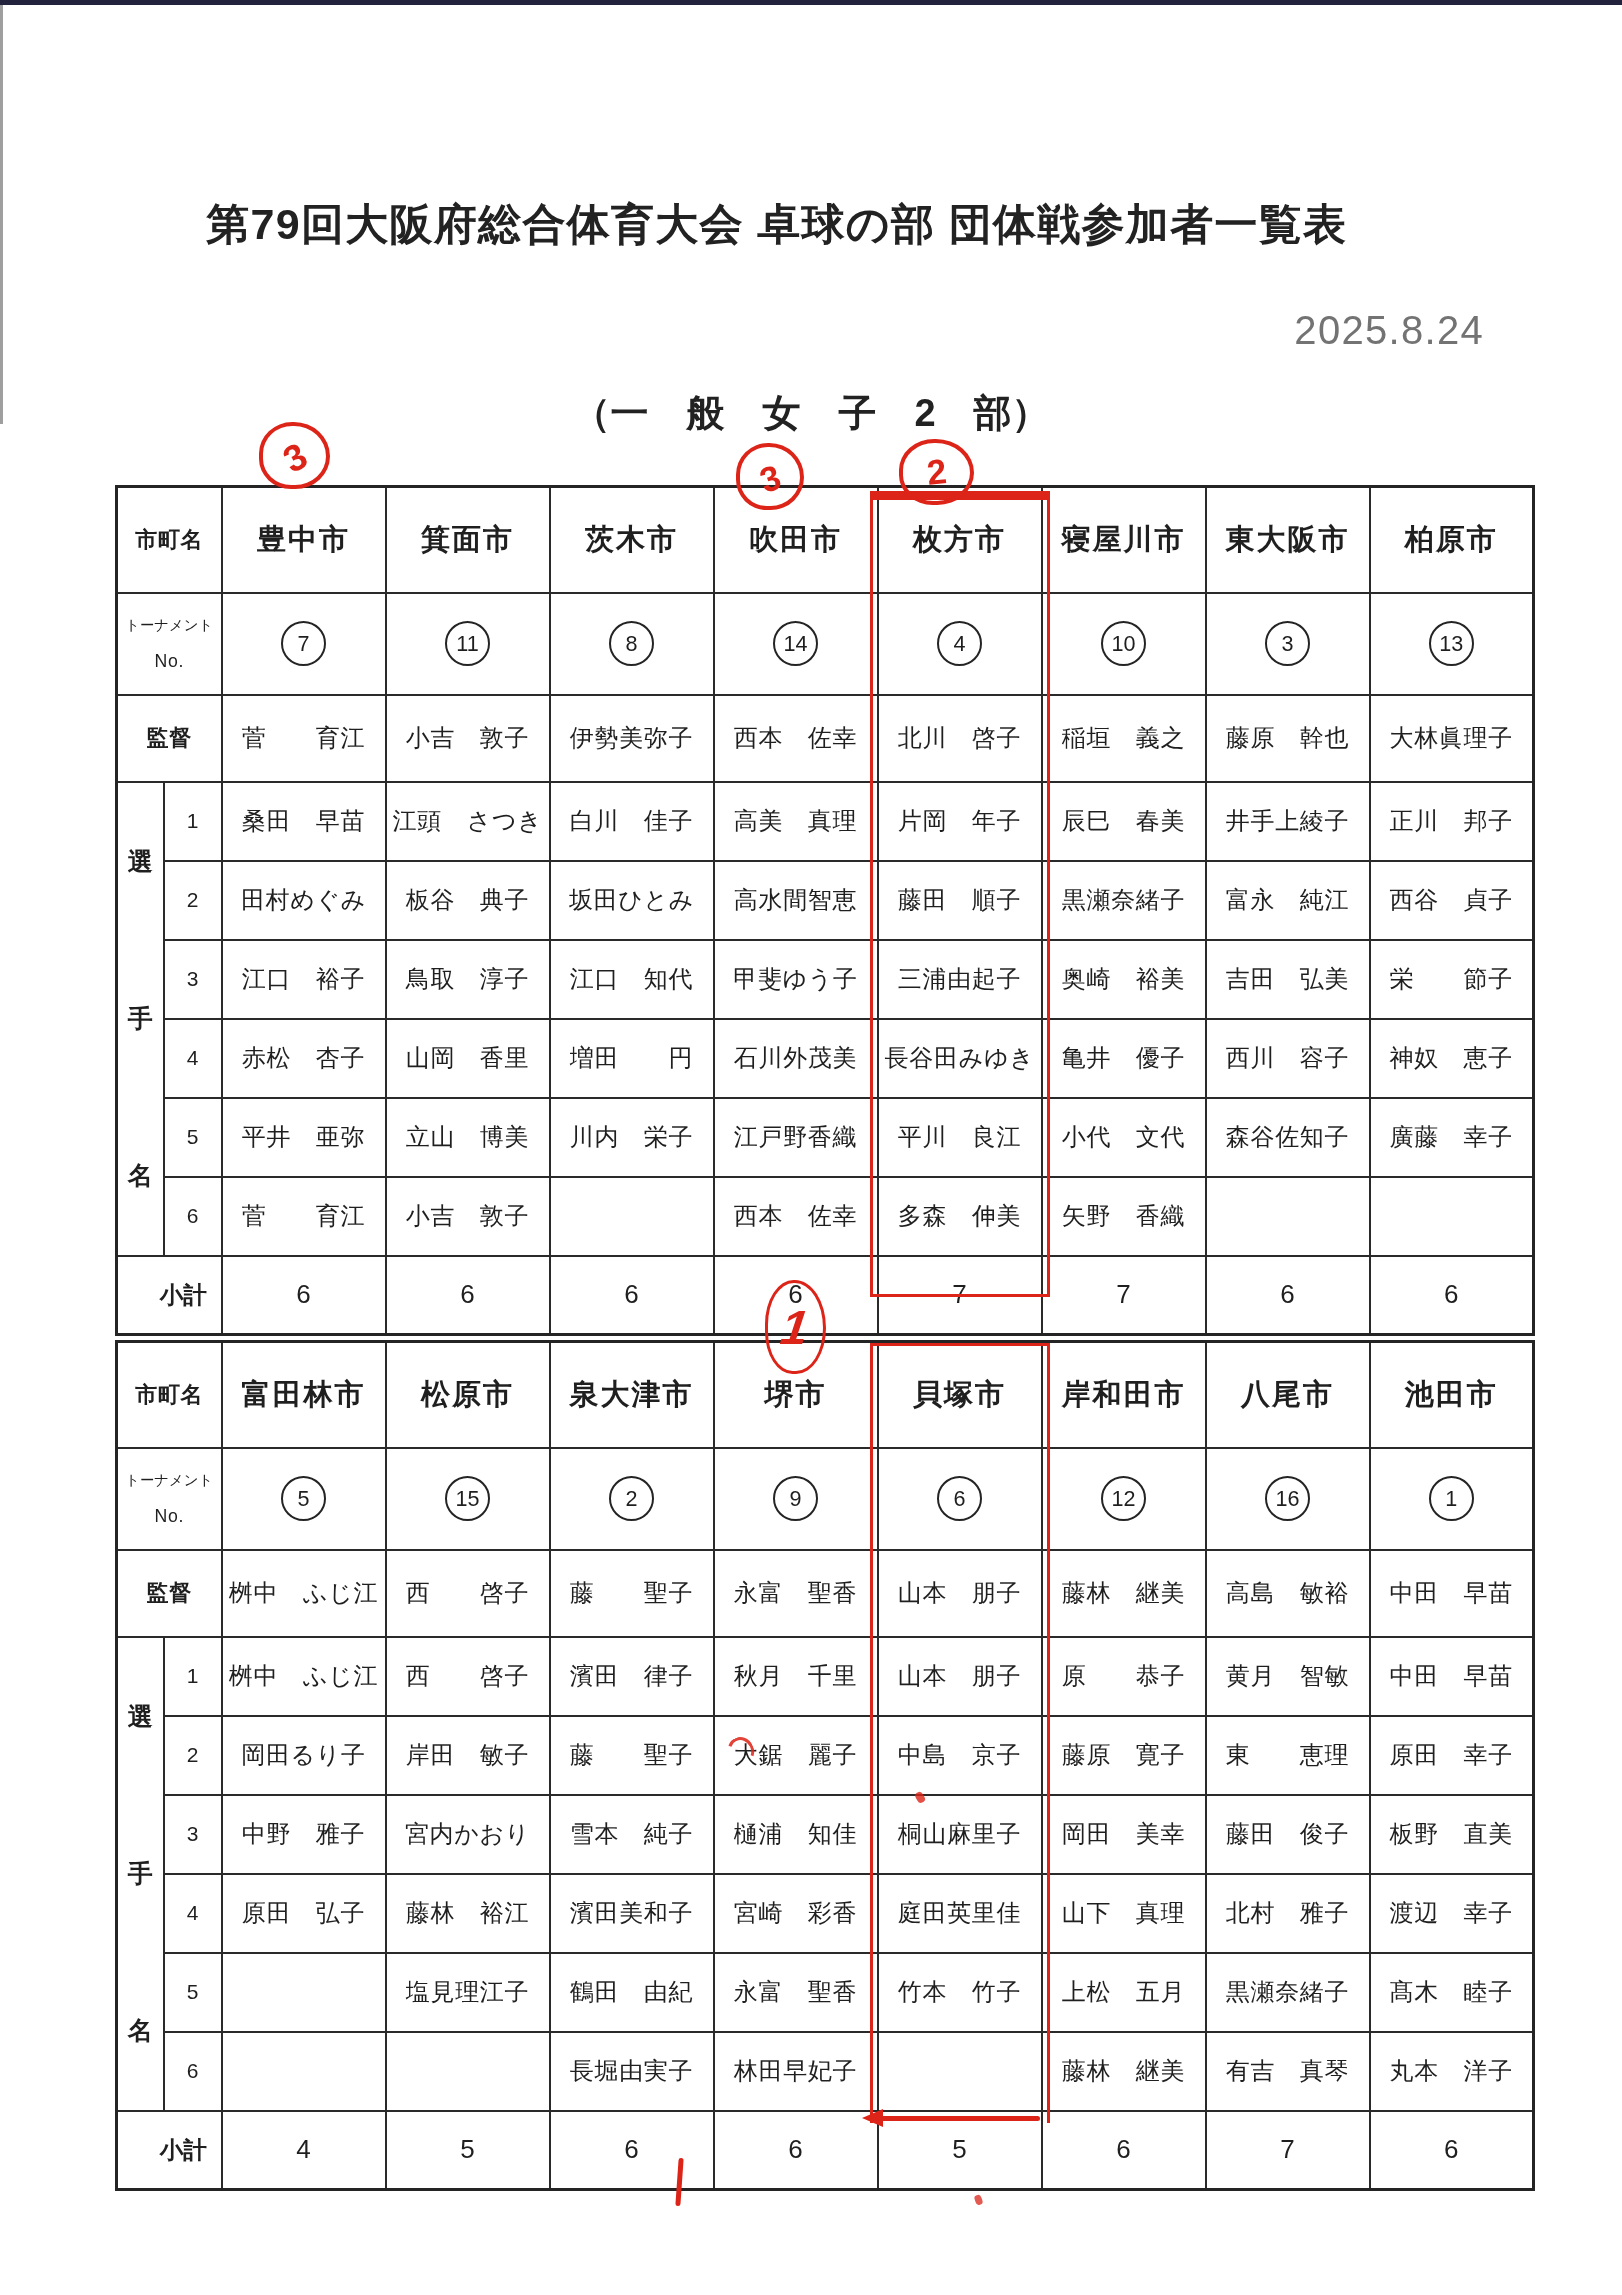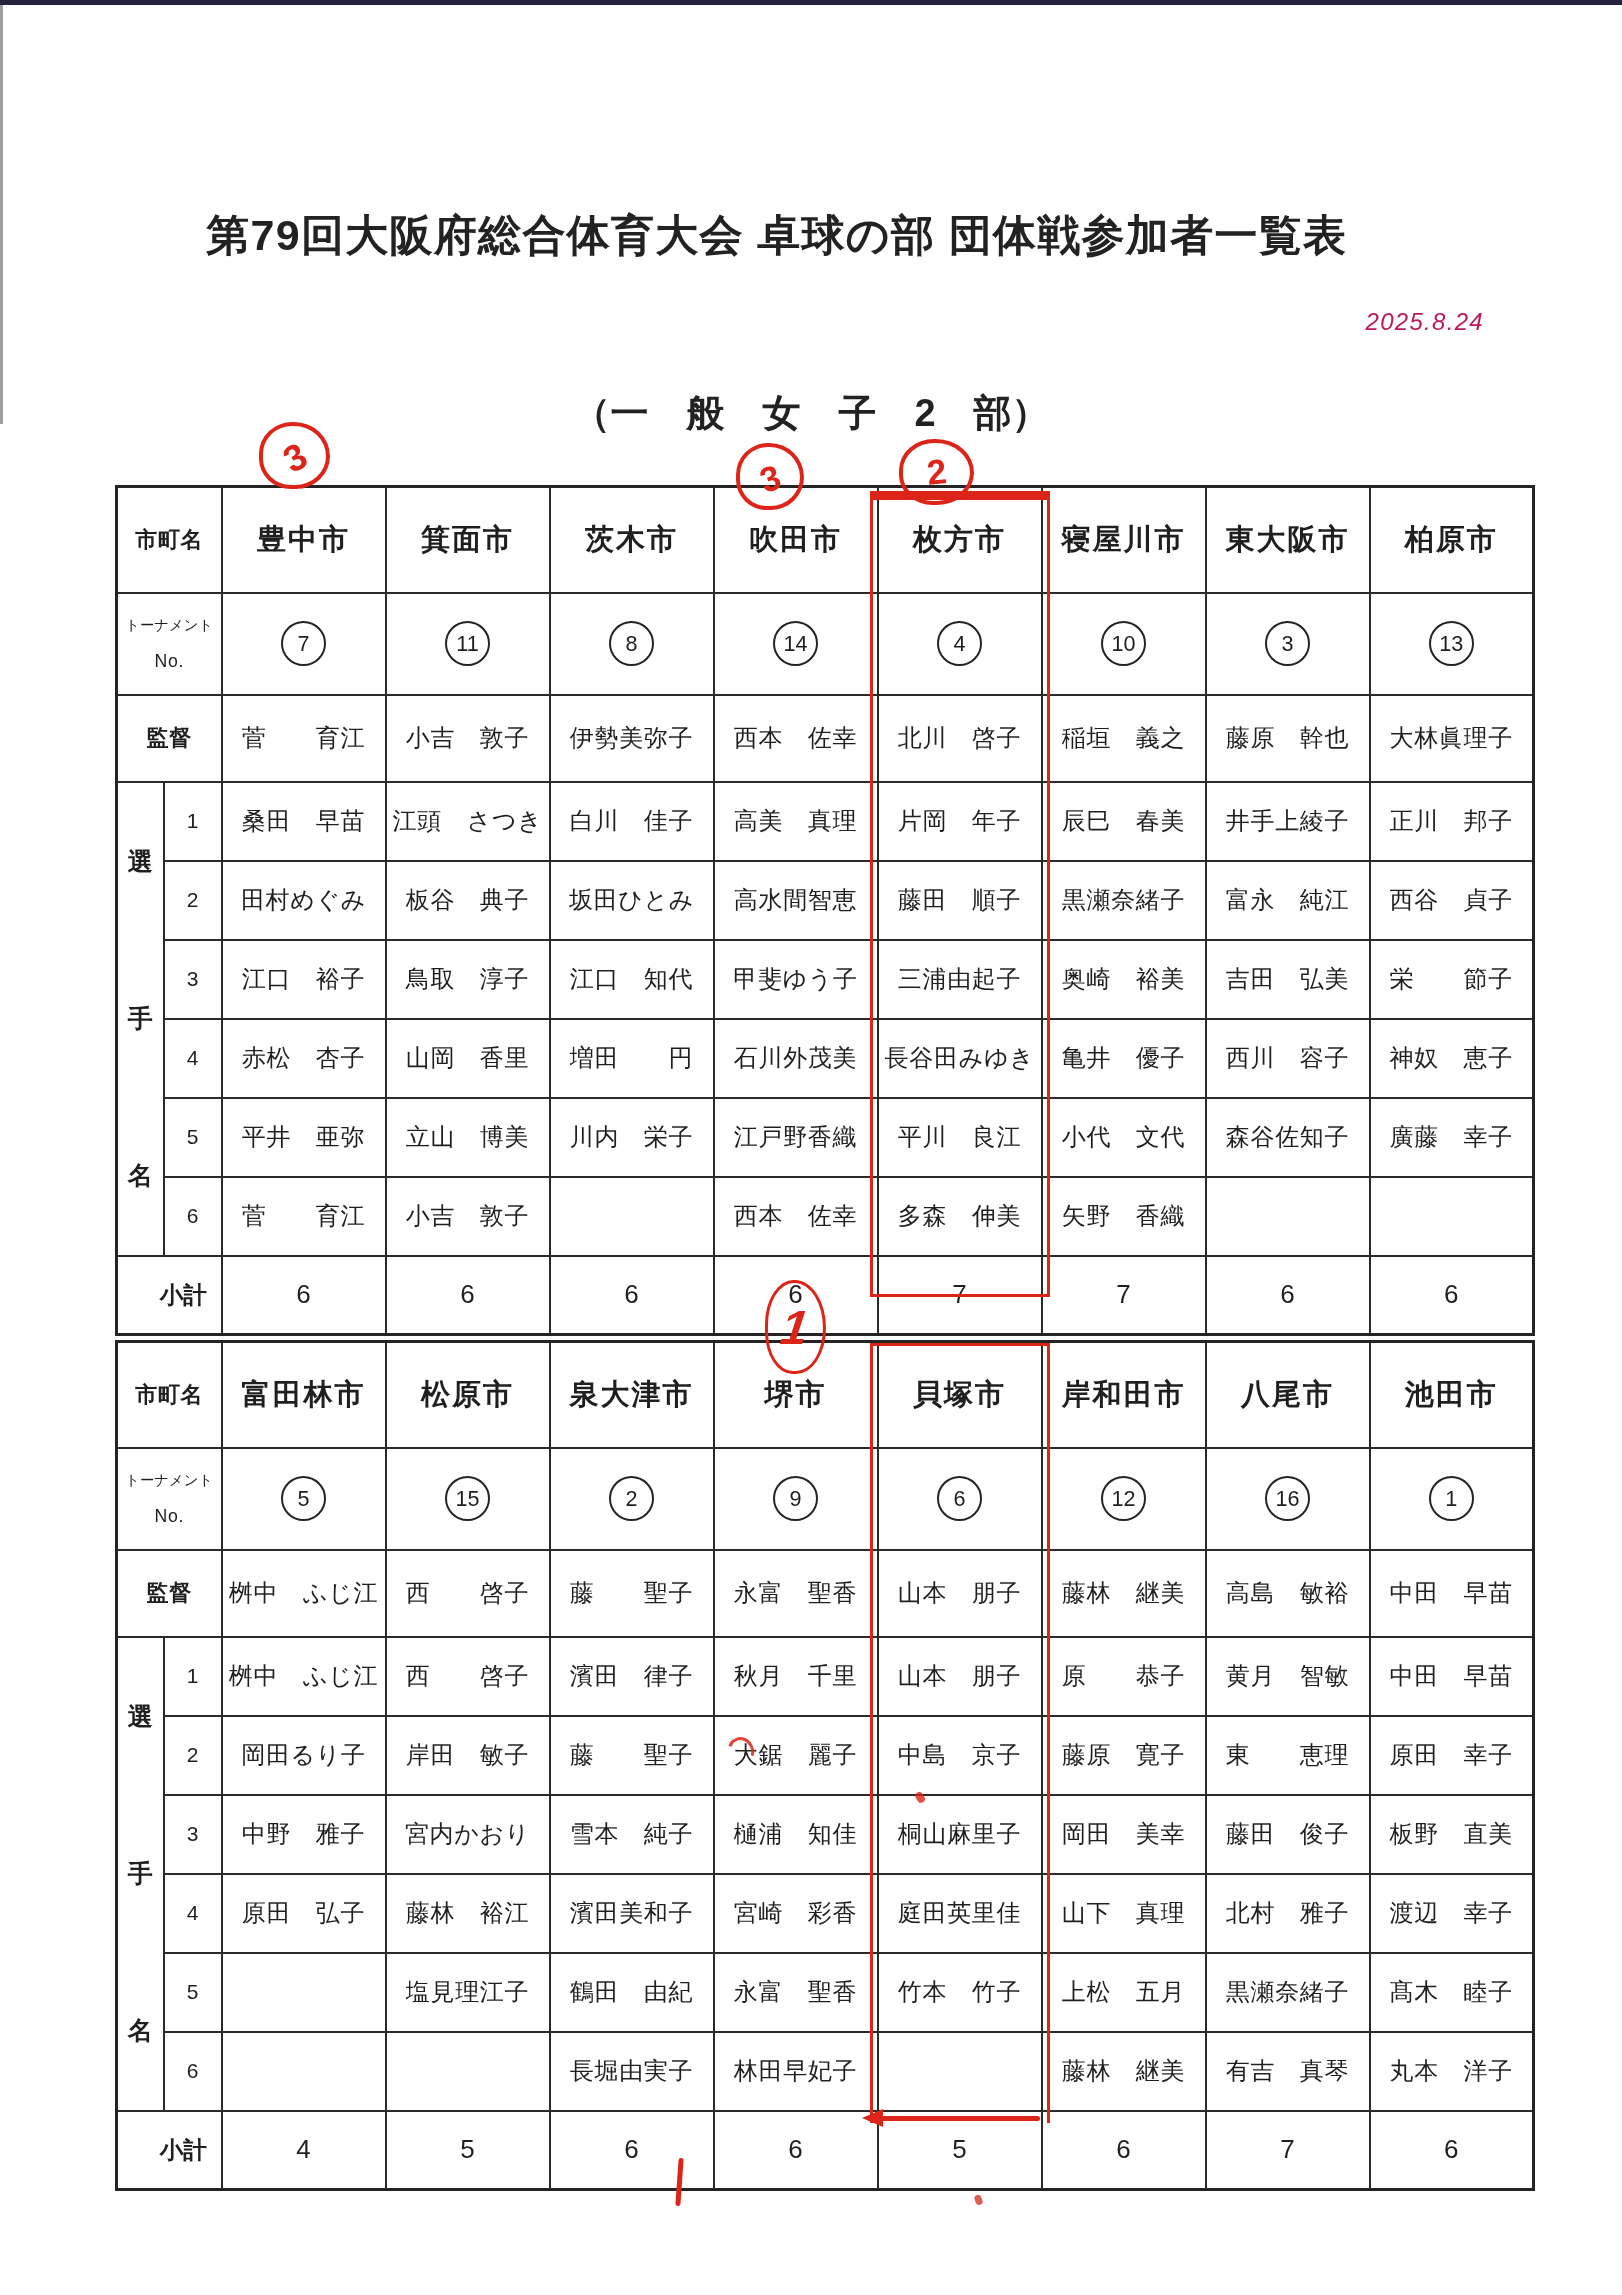--- a/index.html
+++ b/index.html
@@ -6,25 +6,25 @@
   body{
     width:1622px;height:2295px;position:relative;background:#ffffff;
     font-family:"Liberation Sans","DejaVu Sans",sans-serif;color:#1f1f1f;
     overflow:hidden;
   }
   
   .edge-top{position:absolute;left:0;top:0;width:1622px;height:4.6px;background:#23233d;}
   .edge-left{position:absolute;left:0;top:5.2px;width:2.6px;height:419px;background:#6b6b6b;opacity:.65;}
 
   .page-title{
-    position:absolute;left:50%;top:207px;transform:translateX(-53%);
+    position:absolute;left:50%;top:196px;transform:translateX(-53%);
     font-size:43px;font-weight:bold;letter-spacing:1.3px;white-space:nowrap;color:#222;
   }
   .page-date{
-    position:absolute;right:138px;top:308px;font-size:24px;letter-spacing:1.3px;color:#be185d;font-style:italic;
+    position:absolute;right:138px;top:308px;font-size:40px;letter-spacing:1.3px;color:#737373;
   }
   .page-subtitle{
     position:absolute;left:50%;top:388px;transform:translateX(-50%);
     font-size:38px;font-weight:bold;white-space:nowrap;color:#222;
   }
 
   
   table.roster{
     position:absolute;left:115px;border-collapse:collapse;table-layout:fixed;
     background:#fff;border:3.3px solid #242424;

